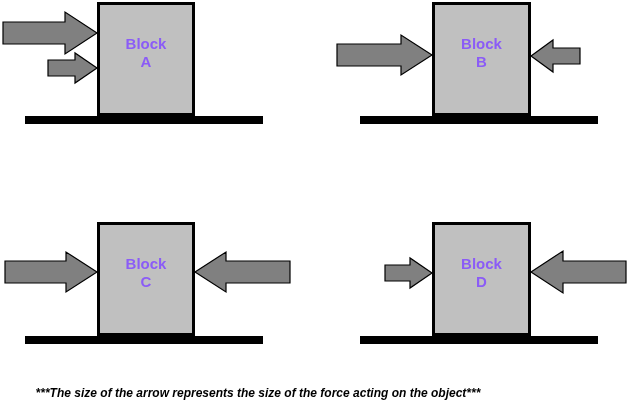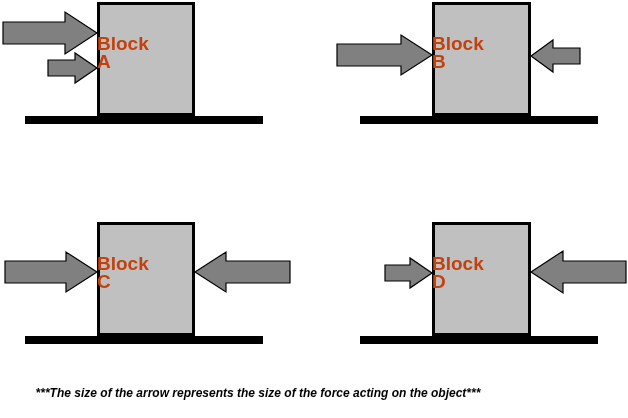--- a/index.html
+++ b/index.html
@@ -22,24 +22,25 @@
     height: 418px;
   }
   .block-rect {
     position: absolute;
     background: #c0c0c0;
     border: 3px solid #000000;
     box-sizing: border-box;
   }
   .block-label {
     position: absolute;
+    text-align: center;
     font-weight: bold;
-    font-size: 19px;
+    font-size: 15px;
     line-height: 18px;
-    color: #c2410c;
+    color: #8b5cf6;
     letter-spacing: 0px;
     white-space: pre-line;
   }
   .ground {
     position: absolute;
     background: #000000;
   }
   .arrow-svg {
     position: absolute;
     overflow: visible;

